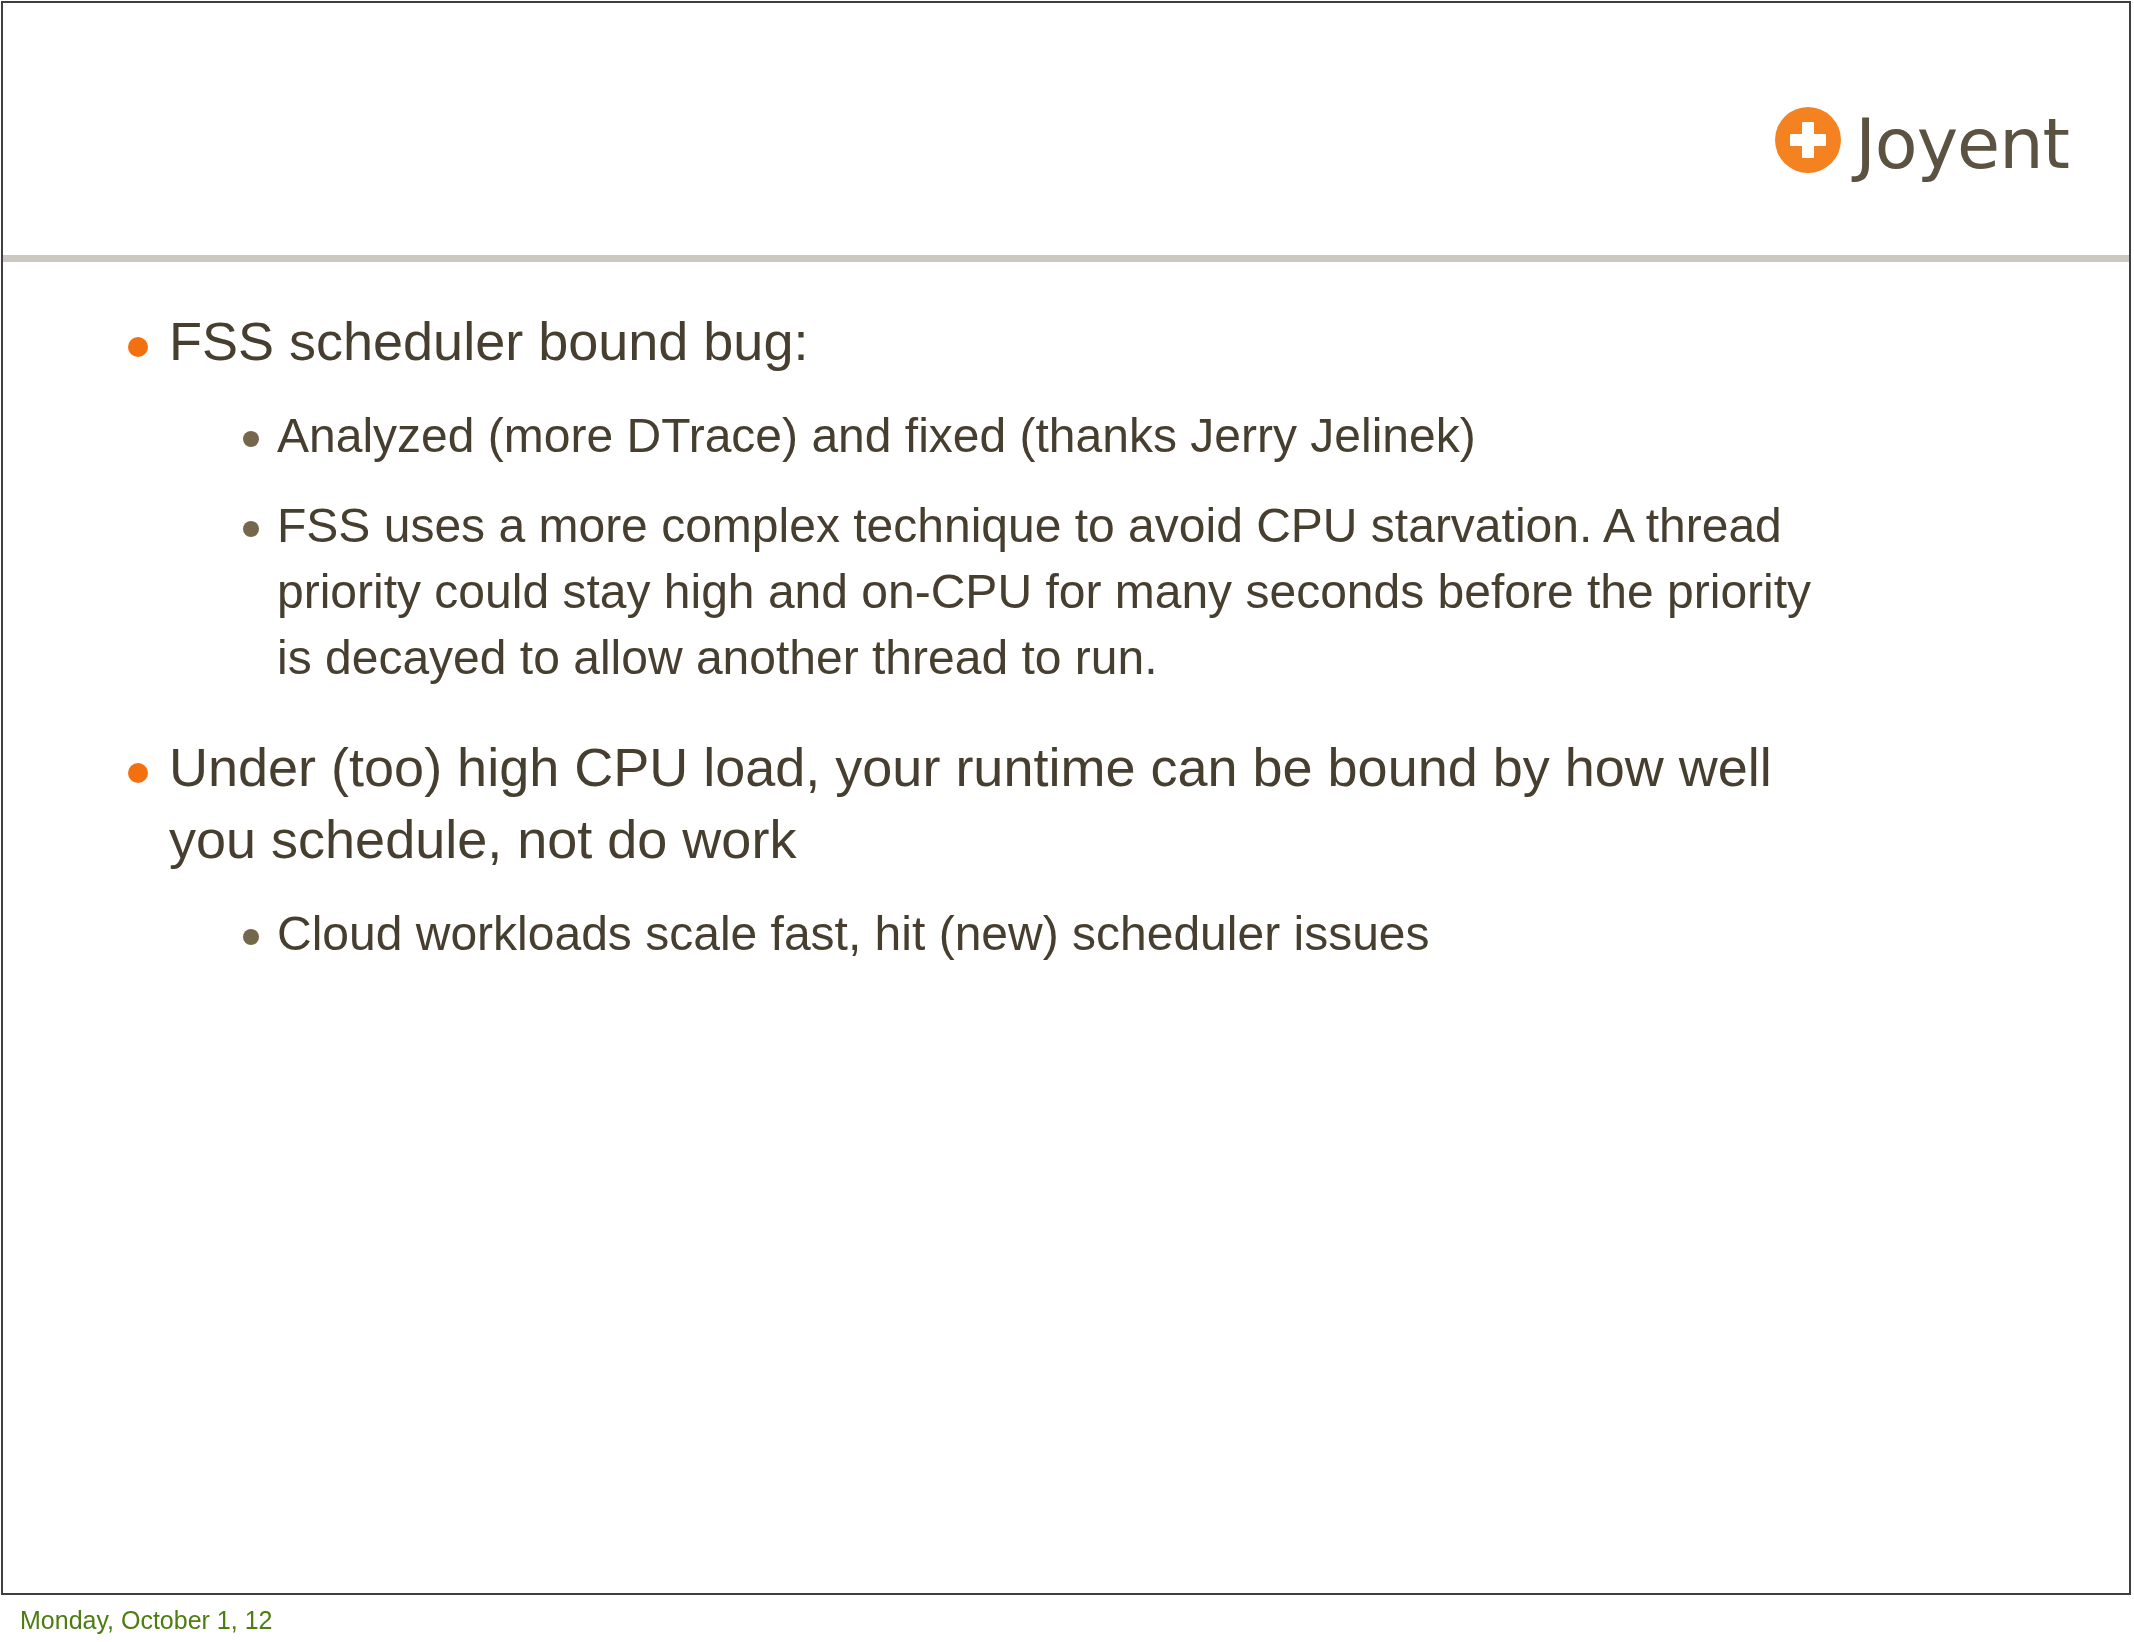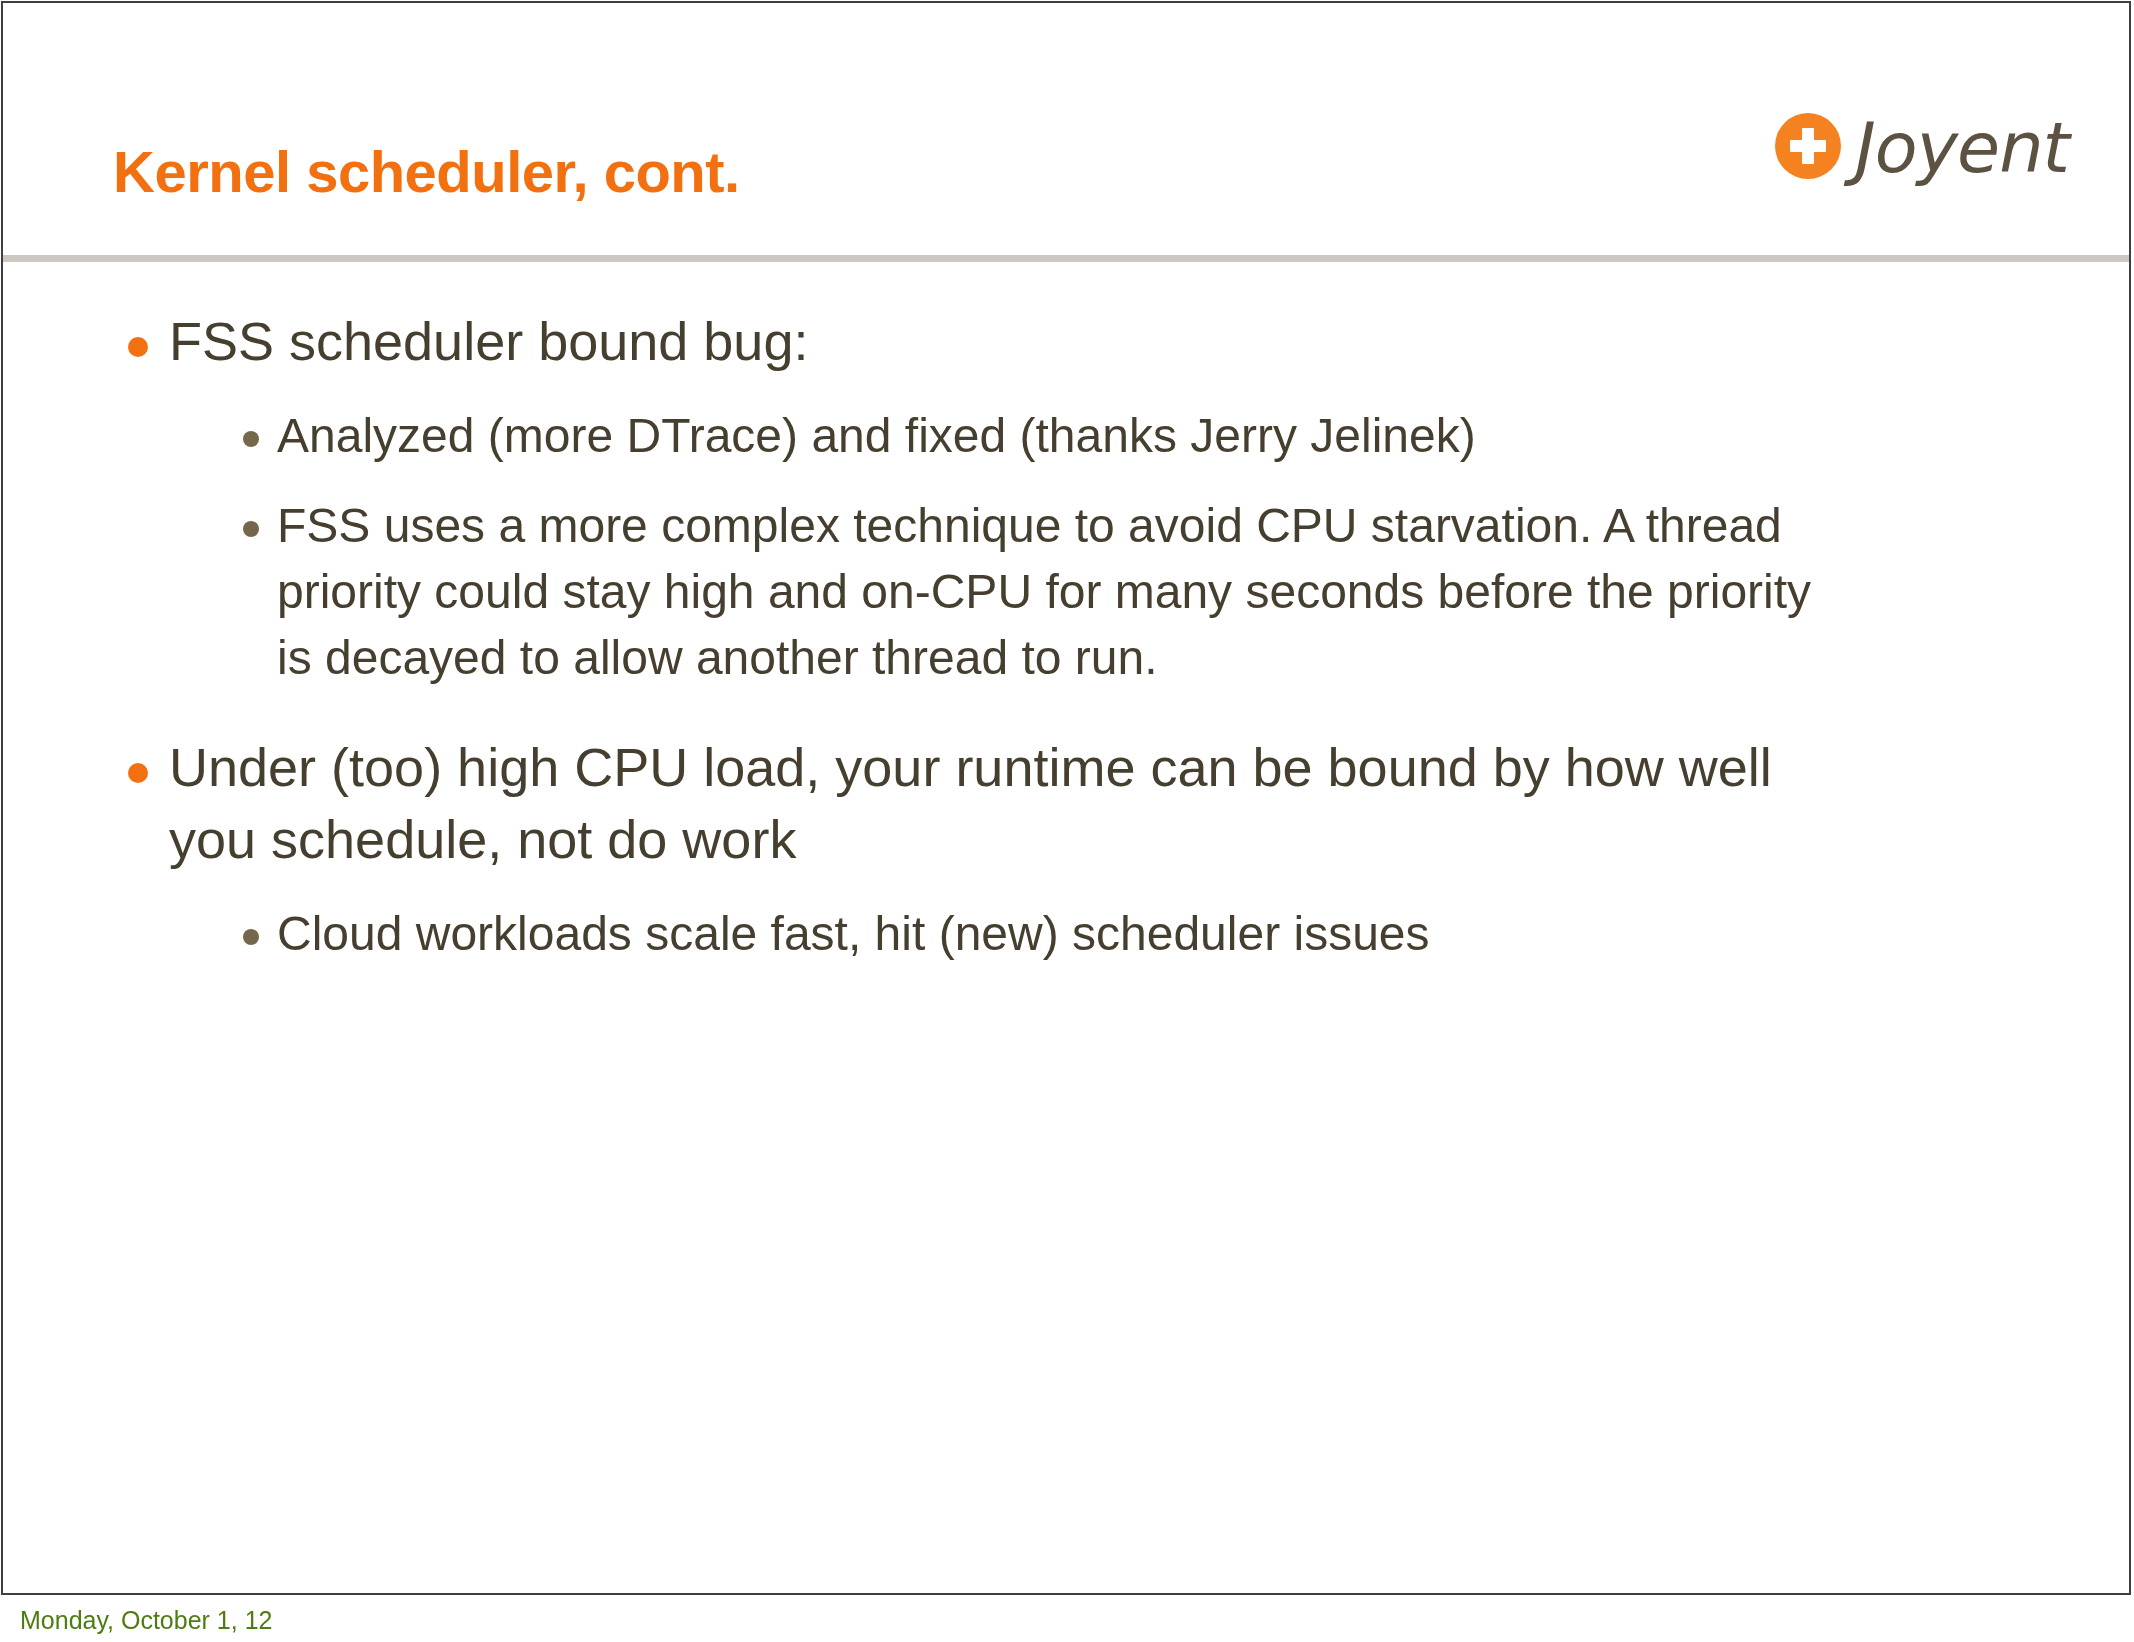--- a/index.html
+++ b/index.html
@@ -62,23 +62,22 @@
     background: #ccc8c1;
   }
 
   
   .logo {
     position: absolute;
     right: 60px;
     top: 104px;
     height: 78px;
     display: flex;
-    align-items: center;
+    align-items: flex-start;
     gap: 14px;
-    font-style: italic;
   }
   .logo-mark {
     position: relative;
     width: 66px;
     height: 66px;
     border-radius: 50%;
     background: #f58220;
     flex: none;
   }
   .logo-mark::before,
@@ -202,21 +201,20 @@
   }
 </style>
 </head>
 <body>
 
 <div class="slide-canvas">
 
   <div class="slide">
 
     <div class="slide-header">
-      <div class="slide-title">Kernel scheduler, cont.</div>
 
       <div class="logo">
         <div class="logo-mark"></div>
         <div class="logo-word">Joyent</div>
       </div>
 
       <div class="header-rule"></div>
     </div>
 
     <div class="slide-body">

